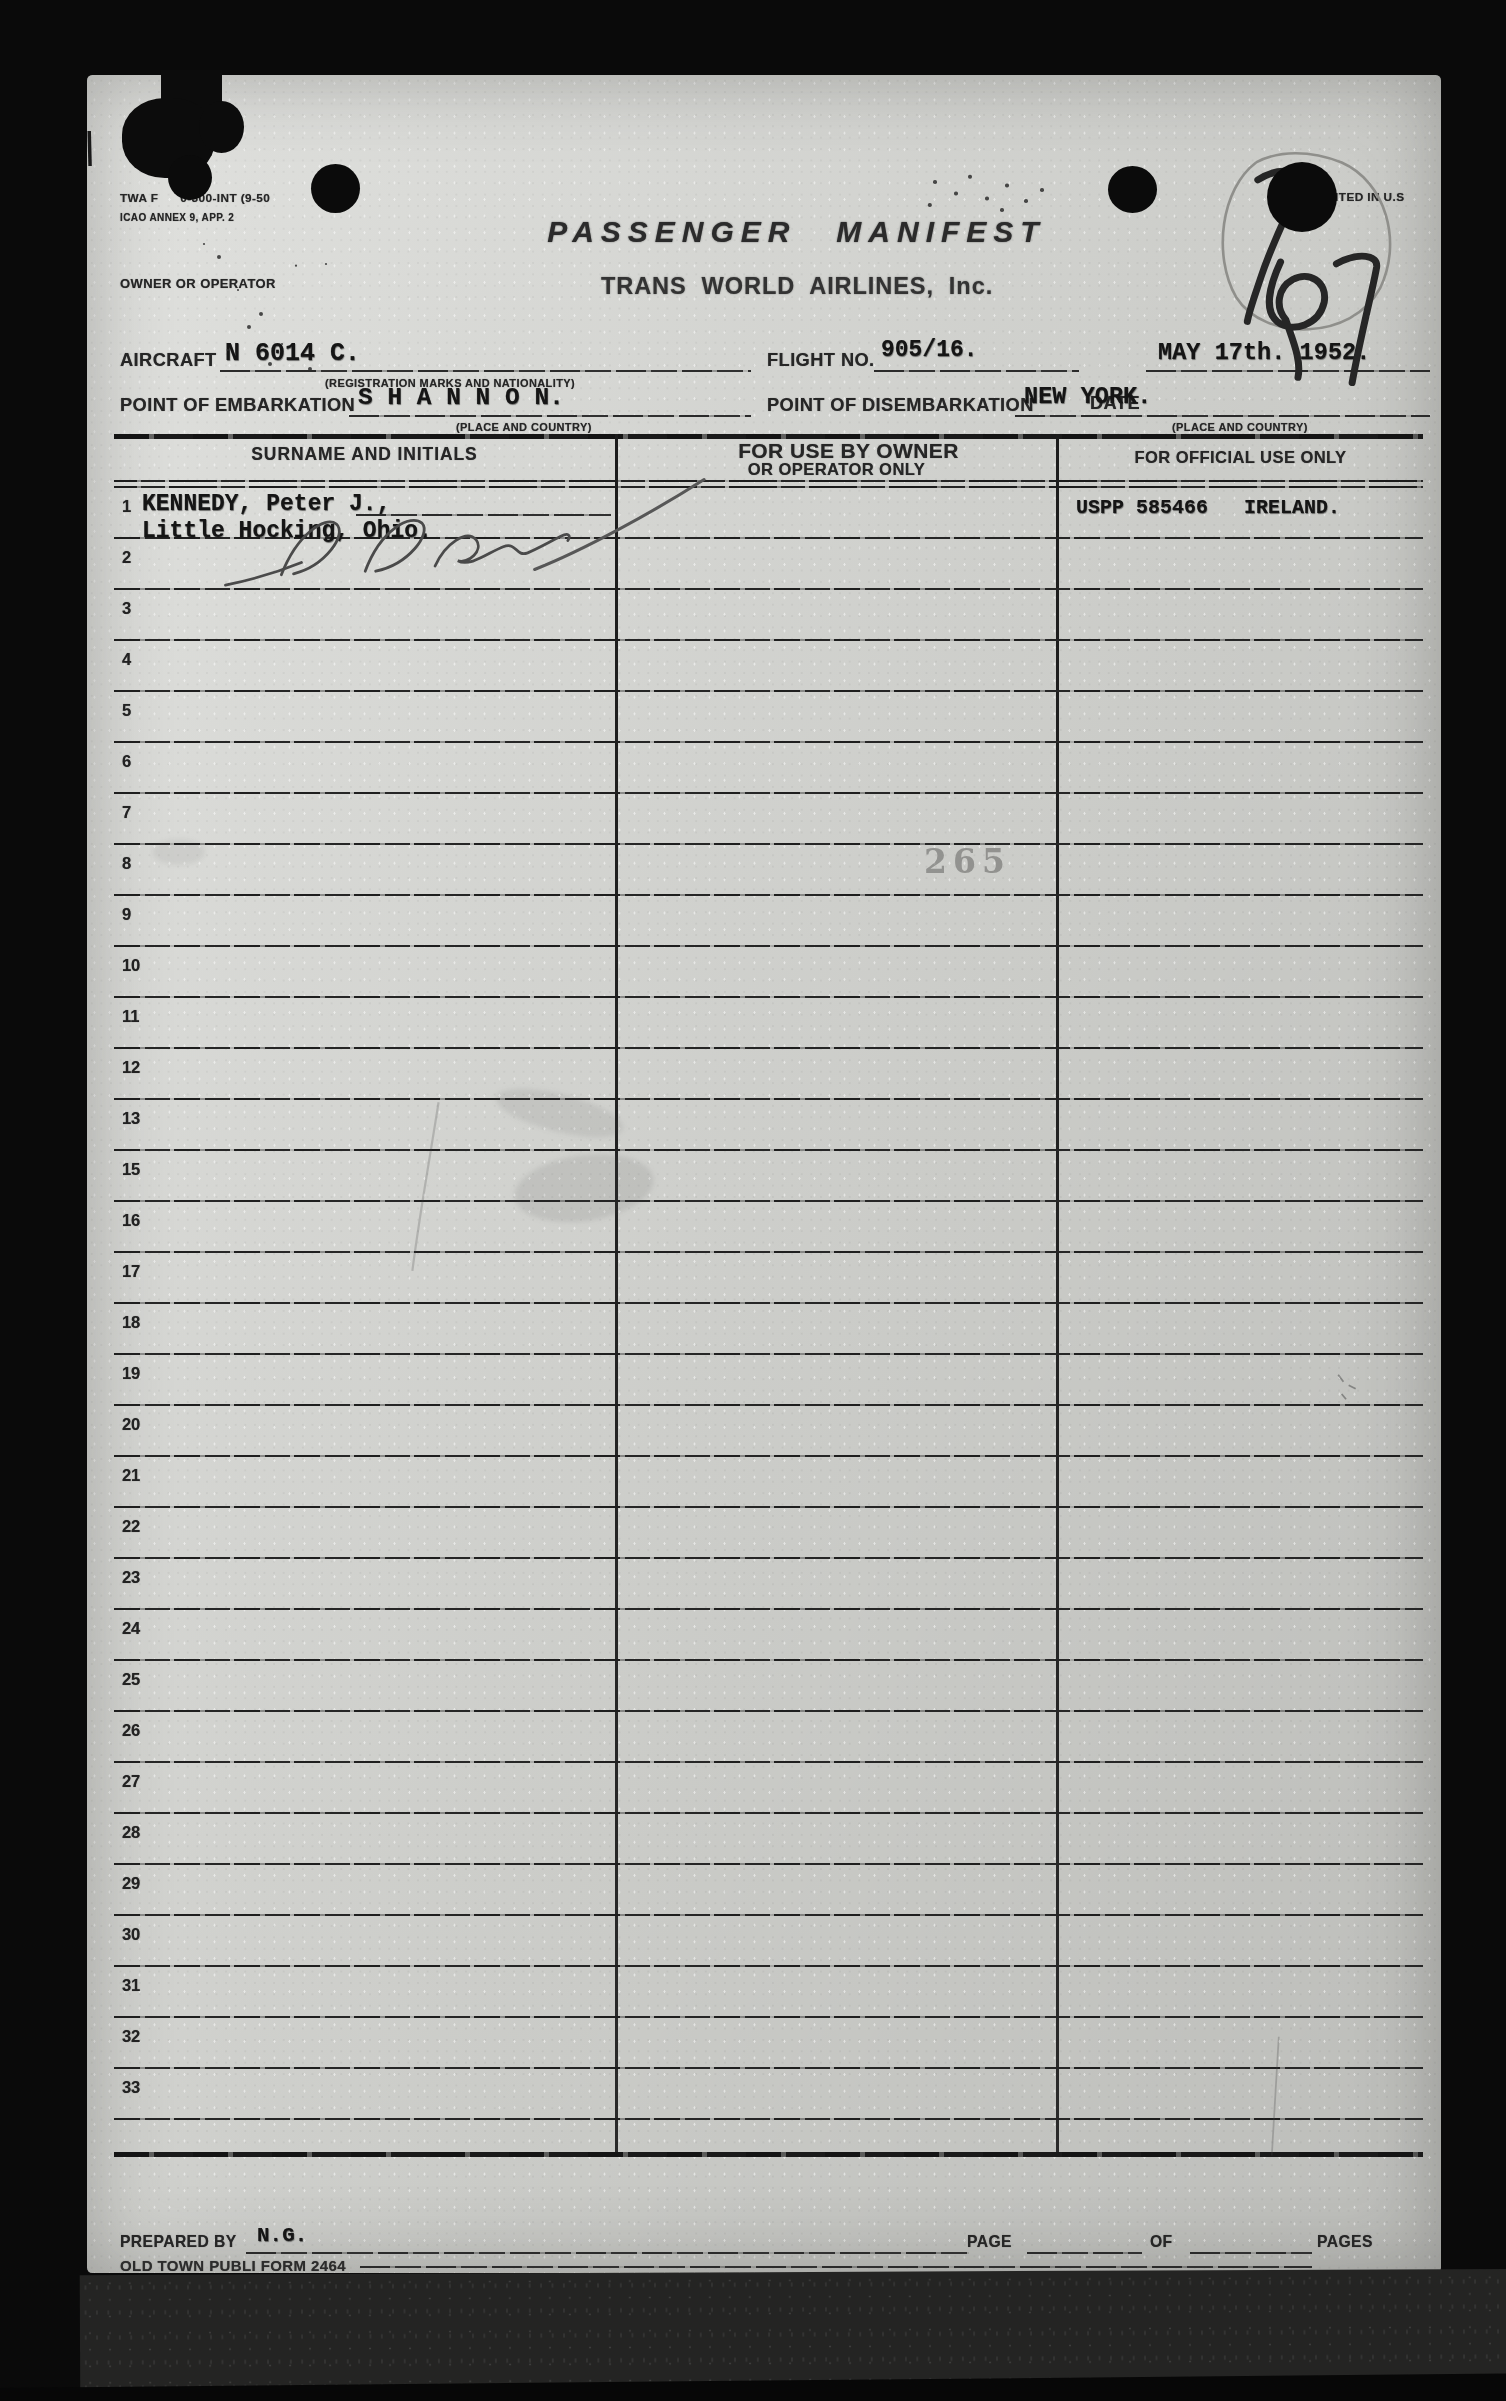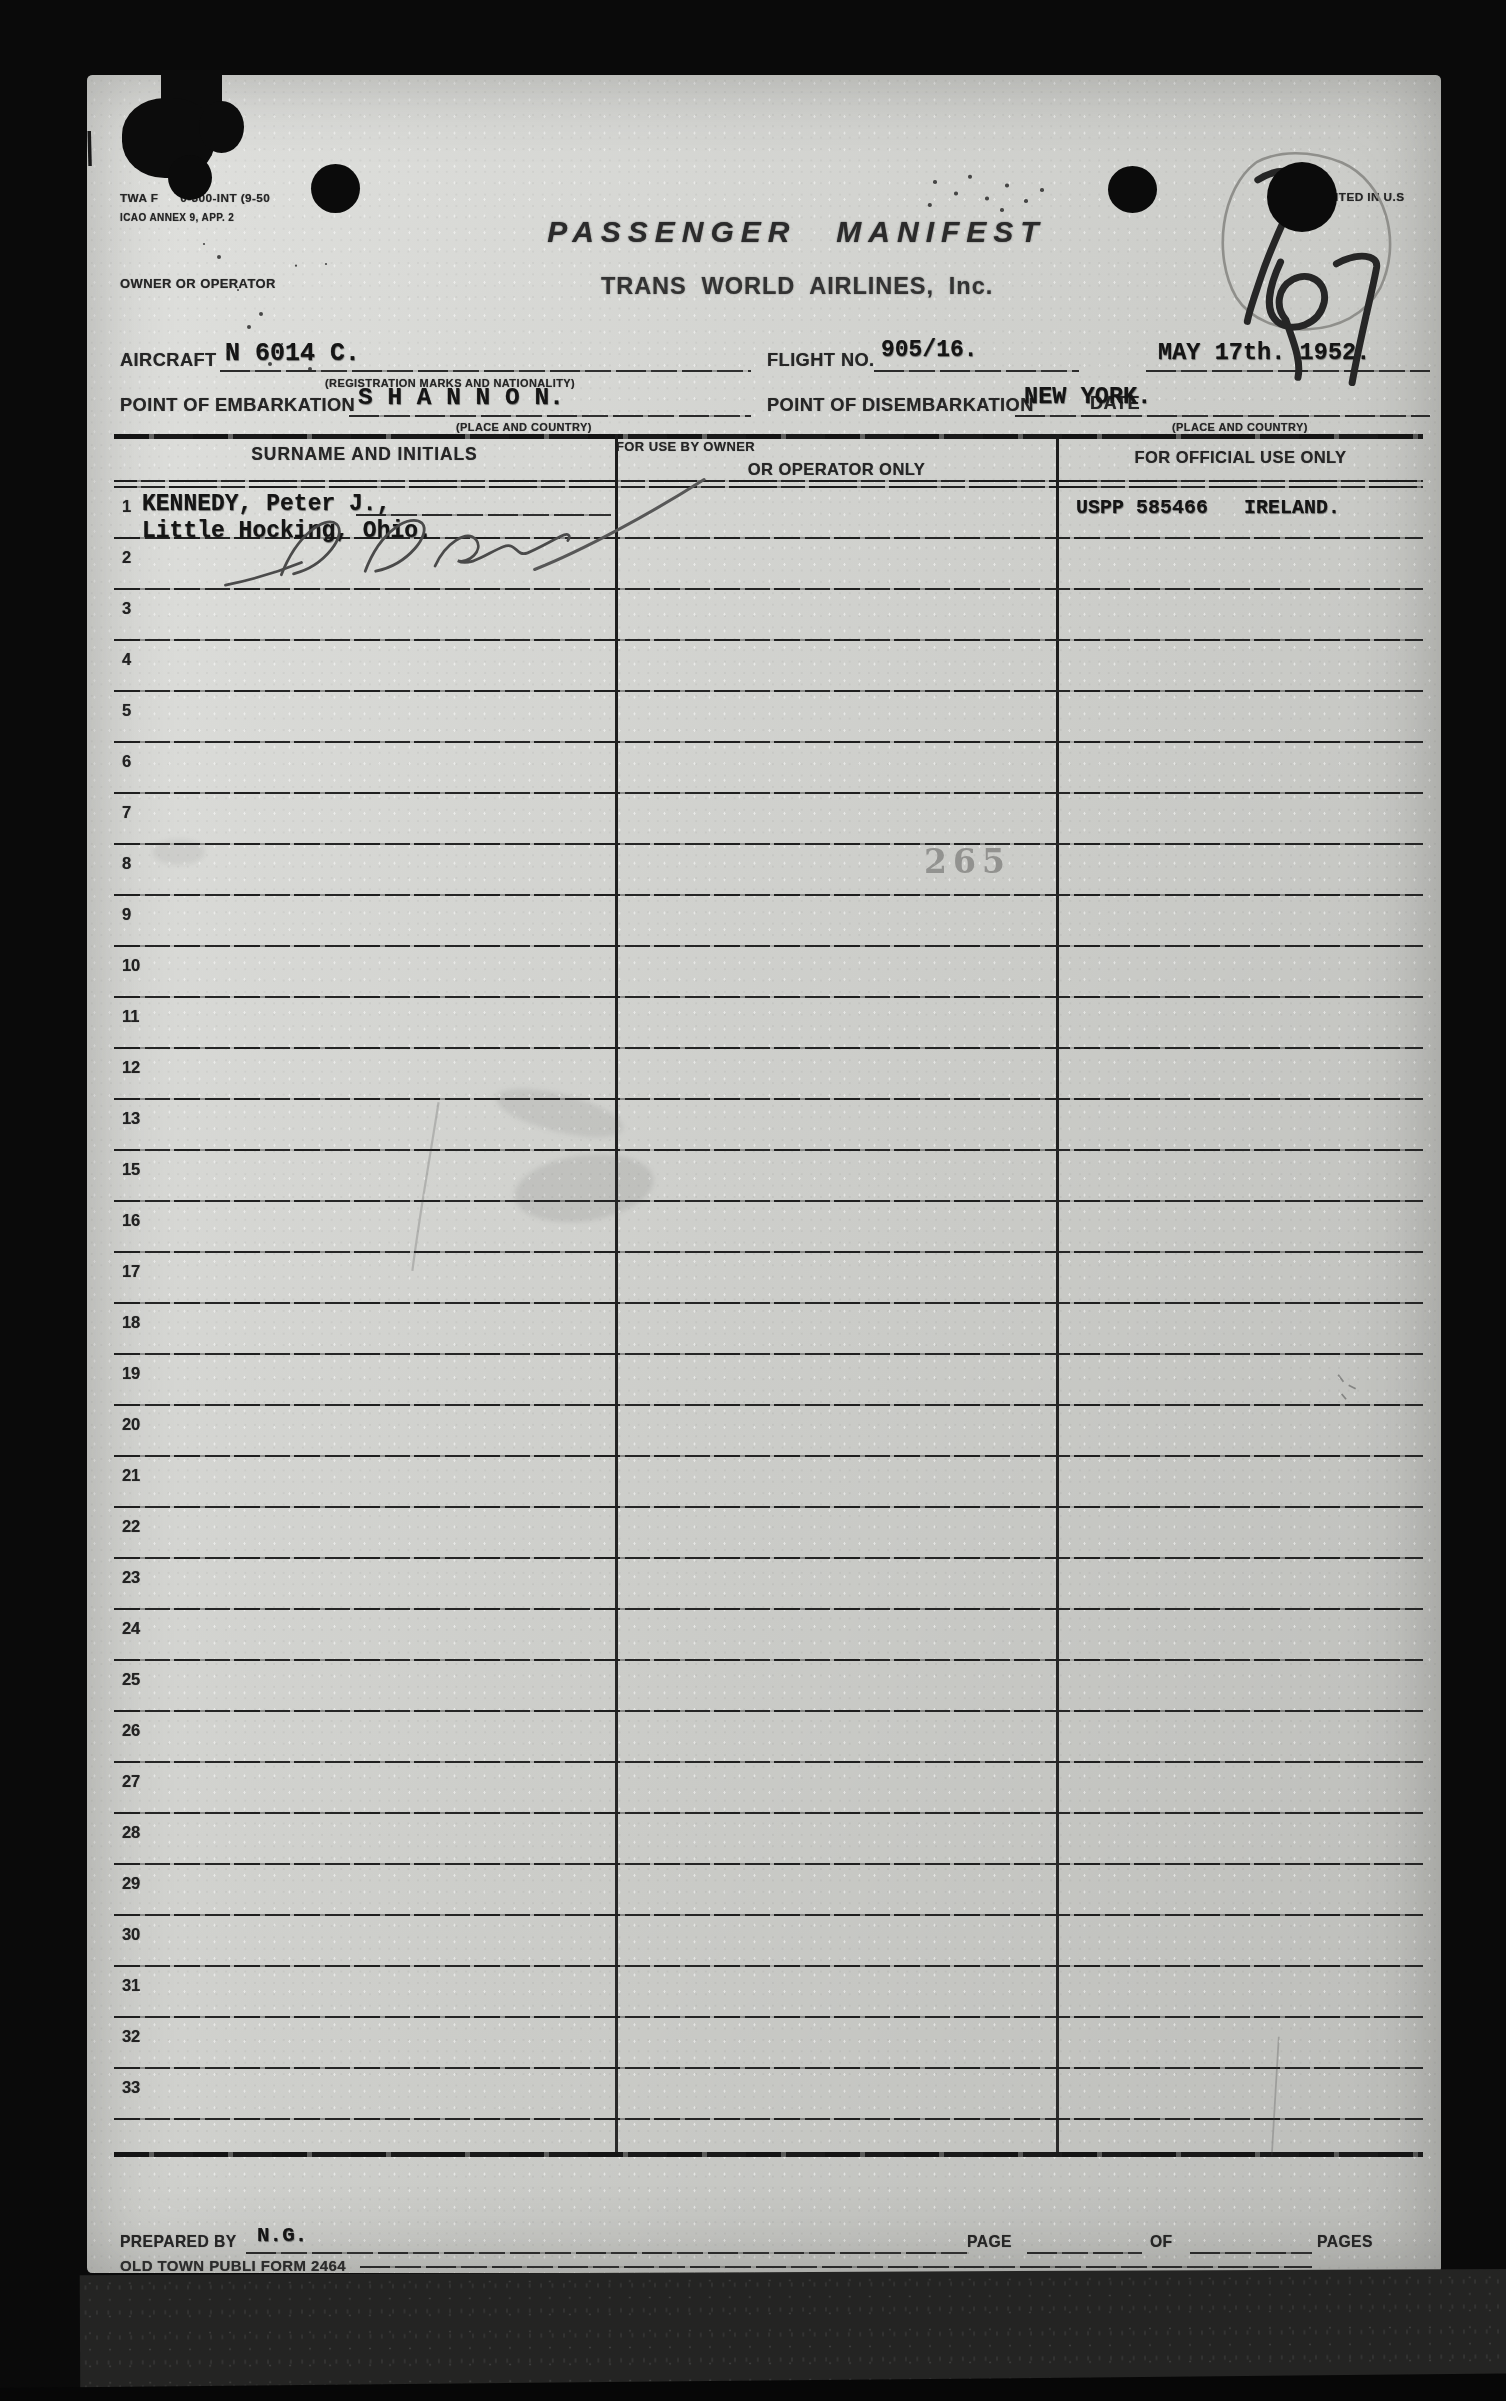--- a/index.html
+++ b/index.html
@@ -76,21 +76,21 @@
   <div class="tw" style="left:358px;top:384px;font-size:24.5px;">S H A N N O N.</div>
   <div class="uline" style="left:349px;top:415px;width:402px;"></div>
   <div class="pr" style="left:456px;top:421px;font-size:11px;">(PLACE AND COUNTRY)</div>
   <div class="pr" style="left:767px;top:394px;font-size:18.3px;">POINT OF DISEMBARKATION</div>
   <div class="tw" style="left:1024px;top:383px;font-size:23.6px;">NEW YORK.</div>
   <div class="uline" style="left:1015px;top:415px;width:415px;"></div>
   <div class="pr" style="left:1172px;top:421px;font-size:11px;">(PLACE AND COUNTRY)</div>
 
   <div class="rule thick" style="left:114px;top:434px;width:1309px;"></div>
   <div class="pr" style="left:114px;top:444px;width:501px;text-align:center;font-size:17.5px;letter-spacing:0.9px;">SURNAME AND INITIALS</div>
-  <div class="pr" style="left:616px;top:439px;width:441px;font-size:13px;">FOR USE BY OWNER</div>
+  <div class="pr" style="left:616px;top:439px;width:441px;text-align:center;font-size:21px;padding-left:12px;">FOR USE BY OWNER</div>
   <div class="pr" style="left:616px;top:460px;width:441px;text-align:center;font-size:16.6px;">OR OPERATOR ONLY</div>
   <div class="pr" style="left:1057px;top:448px;width:367px;text-align:center;font-size:16.6px;">FOR OFFICIAL USE ONLY</div>
   <div class="rule" style="left:114px;top:480px;width:1309px;height:1.7px;"></div>
   <div class="rule" style="left:114px;top:486px;width:1309px;height:2.2px;"></div>
   <div class="vrule" style="left:615px;top:434px;height:1723px;"></div>
   <div class="vrule" style="left:1056px;top:434px;height:1723px;"></div>
   <div style="position:absolute;left:114px;top:488px;width:1309px;">
       <div class="trow">
         <span class="rownum">1</span>
       </div>

